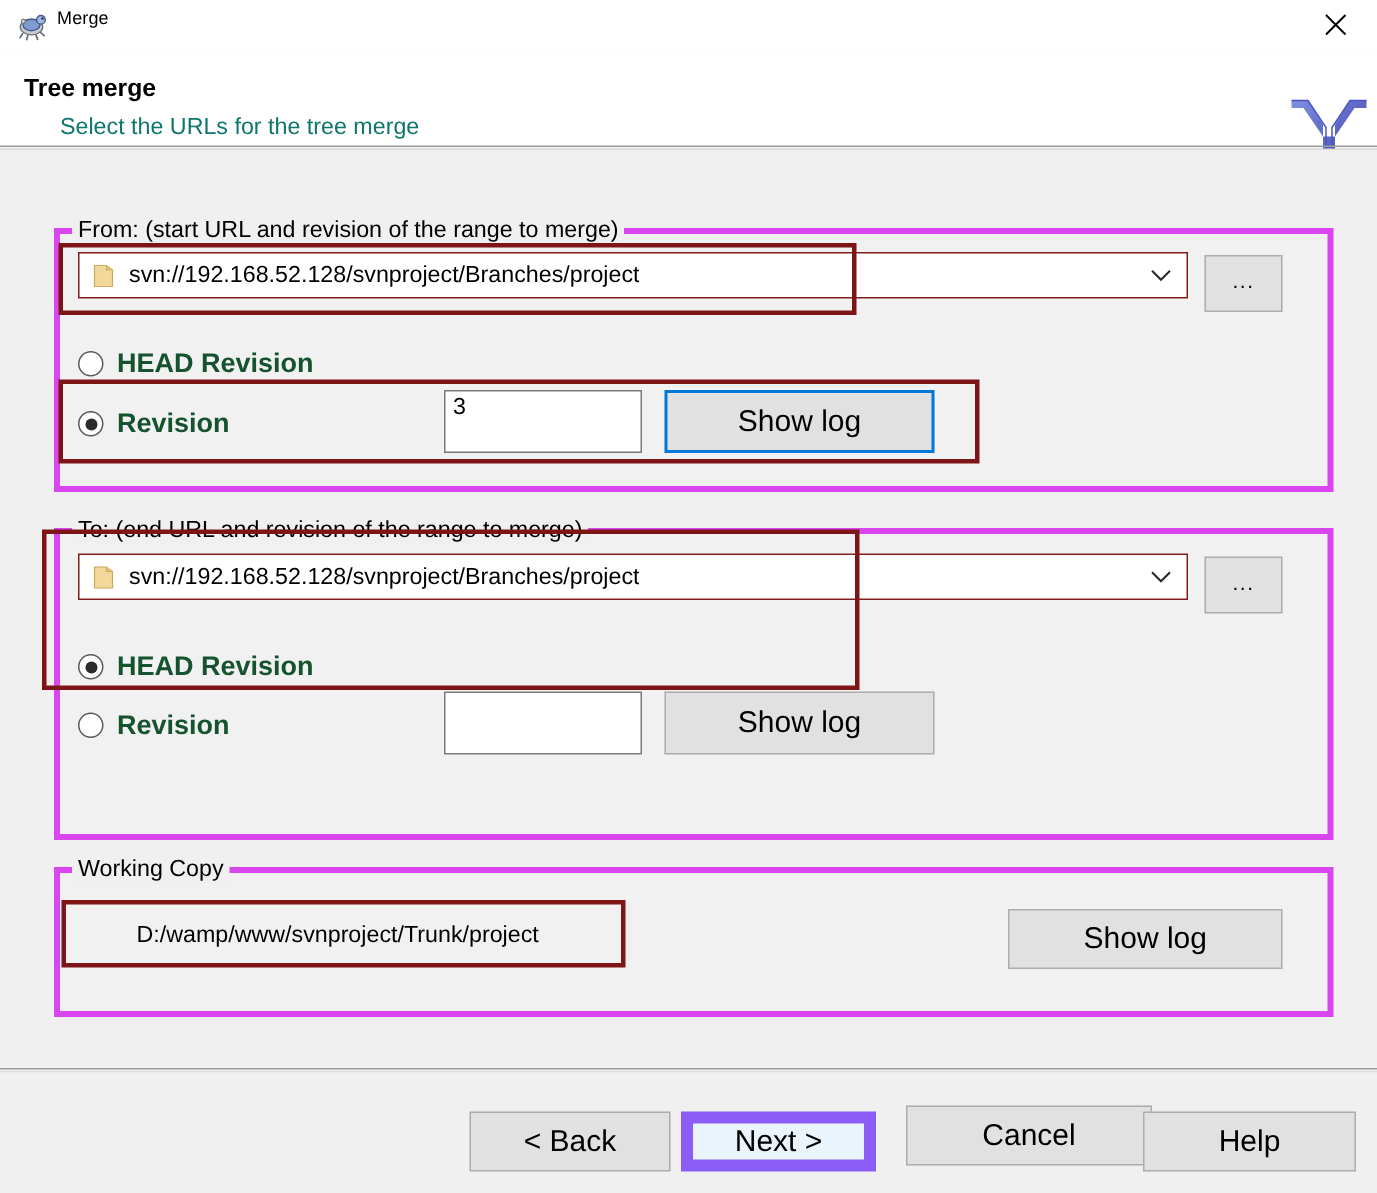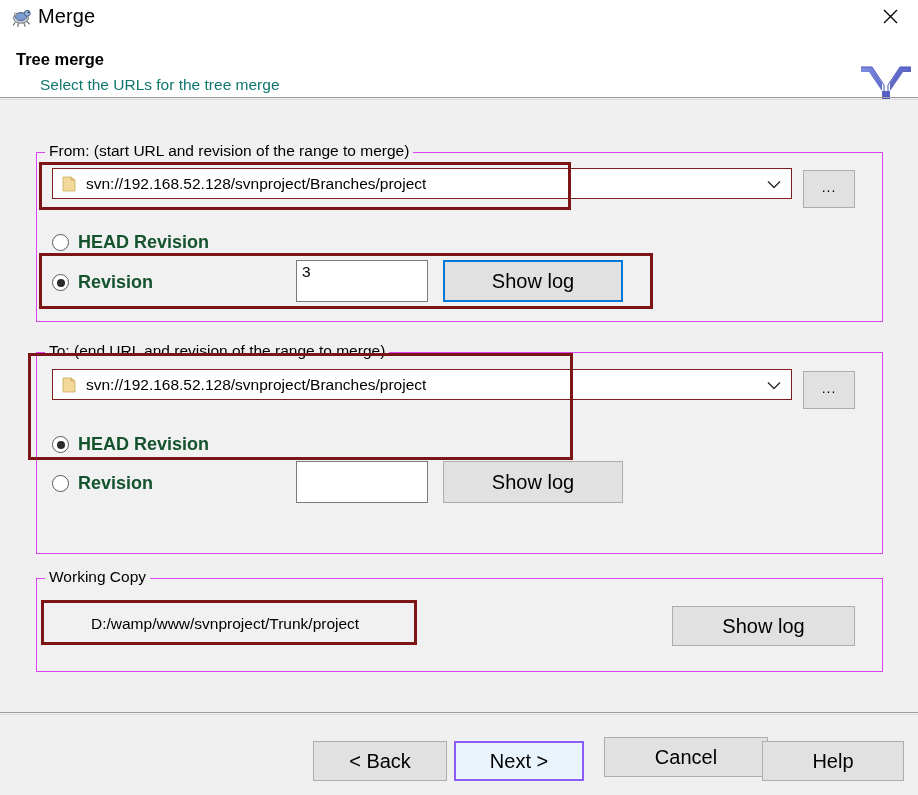--- a/index.html
+++ b/index.html
@@ -25,21 +25,21 @@
     background: #ffffff;
   }
   .titlebar-icon {
     position: absolute;
     left: 11px; top: 6px;
     width: 22px; height: 22px;
   }
   .titlebar-title {
     position: absolute;
     left: 38px; top: 5px;
-    font-size: 20px;
+    font-size: 12px;
     color: #000;
     letter-spacing: 0.1px;
   }
   .titlebar-close {
     position: absolute;
     right: 8px; top: 2px;
     width: 40px; height: 28px;
     display: flex; align-items: center; justify-content: center;
     cursor: default;
   }
@@ -87,21 +87,21 @@
   .body-area {
     position: absolute;
     left: 0; top: 100px;
     width: 918px; height: 612px;
     background: #f0f0f0;
   }
 
   
   .groupbox {
     position: absolute;
-    border: 1px solid #d946ef;
+    border: 4px solid #d946ef;
     background: #f1f1f1;
   }
   .group-legend {
     position: absolute;
     top: -11px; left: 8px;
     background: #f0f0f0;
     padding: 0 4px;
     font-size: 15.5px;
     color: #000;
     white-space: nowrap;
@@ -148,21 +148,21 @@
     align-items: center;
     justify-content: center;
     cursor: default;
     user-select: none;
   }
   .btn.focused {
     border: 2px solid #0078d7;
   }
   .btn.default {
     background: #eaf4fc;
-    border: 2px solid #8b5cf6;
+    border: 8px solid #8b5cf6;
   }
   .btn.dots {
     letter-spacing: 1px;
     font-size: 14px;
     padding-bottom: 4px;
   }
 
   
   .txtbox {
     position: absolute;

